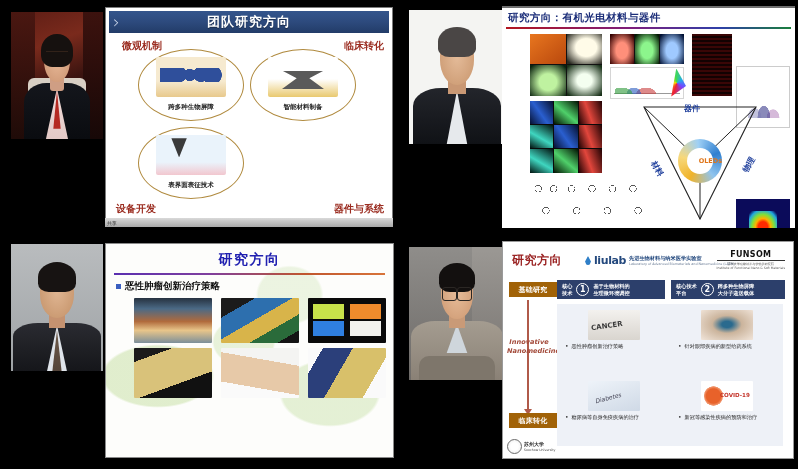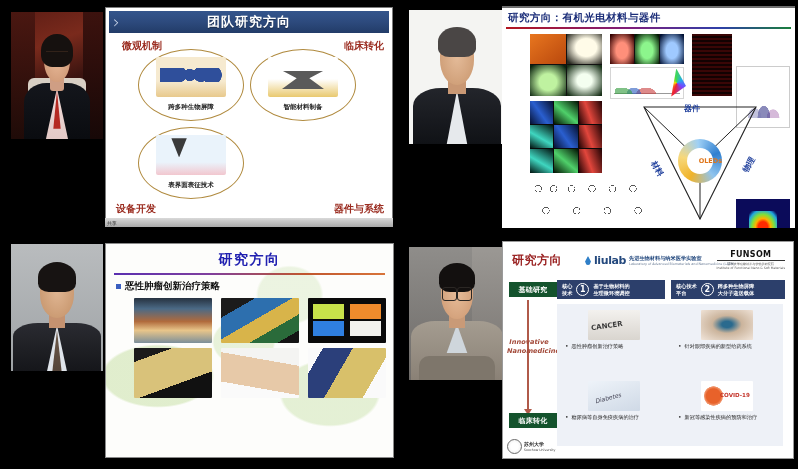--- a/index.html
+++ b/index.html
@@ -303,21 +303,21 @@
   .s4-logo .drop { width:6px; height:9px; background:#2f7fc8;
     border-radius:50% 50% 50% 50% / 62% 62% 38% 38%; clip-path: polygon(50% 0,100% 62%,78% 100%,22% 100%,0 62%); }
   .s4-logo .lname { font-size:11px; font-weight:bold; color:#24497e; letter-spacing:-.4px; }
   .s4-logo .lsub  { font-size:5.2px; font-weight:bold; color:#24497e; line-height:1.25; }
   .s4-logo .lsub small { display:block; font-size:3.3px; font-weight:normal; color:#6a7c95; }
   .s4-funsom { position:absolute; right:8px; top:8px; text-align:center; }
   .s4-funsom .fn { font-size:8px; font-weight:bold; color:#111; letter-spacing:.3px; }
   .s4-funsom .fs { font-size:3.1px; color:#555; line-height:1.3; display:block; }
   .s4-funsom .fline { height:.8px; background:#333; margin:1px 0; }
   .s4-badge {
-    position:absolute; left:6px; width:48px; height:15px; background:#14532d;
+    position:absolute; left:6px; width:48px; height:15px; background:#a16207;
     color:#fff; font-size:7px; font-weight:bold; display:flex; align-items:center;
     justify-content:center; letter-spacing:.3px;
   }
   .badge-basic { top:40px; }
   .badge-clin  { bottom:30px; }
   .s4-arrow { position:absolute; left:24px; top:58px; width:2px; height:110px; background:#b05a4a; }
   .s4-arrow::after { content:""; position:absolute; left:-3px; bottom:-5px;
     border-left:4px solid transparent; border-right:4px solid transparent; border-top:6px solid #b05a4a; }
   .s4-innov { position:absolute; left:4px; top:96px; width:44px; text-align:center;
     font-size:6.6px; font-weight:bold; font-style:italic; color:#a34a3a; line-height:1.35; }

